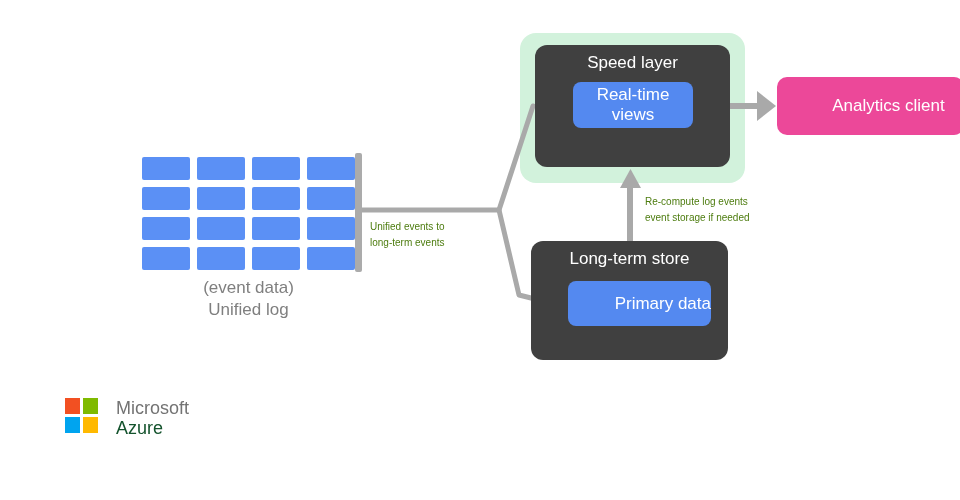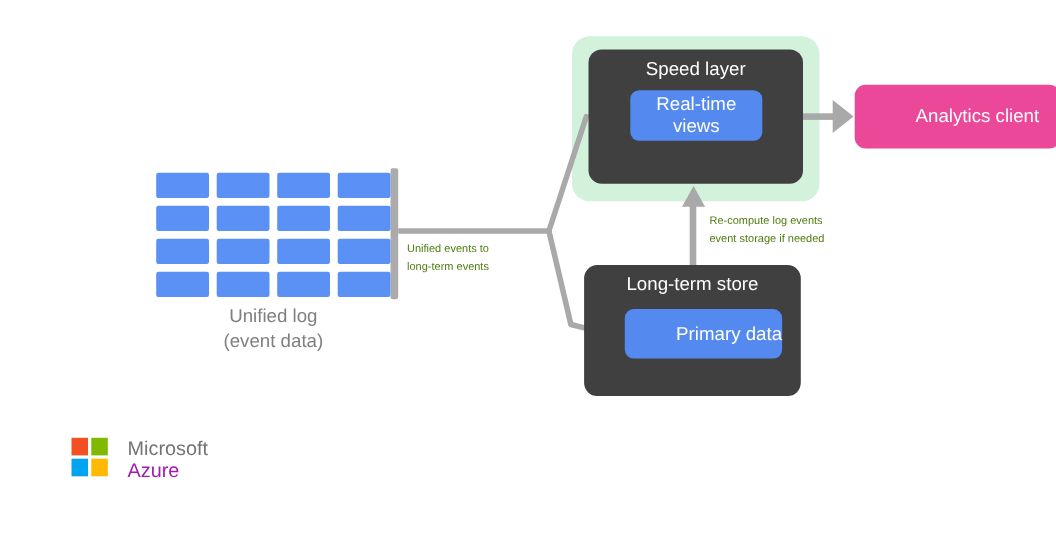--- a/index.html
+++ b/index.html
@@ -128,21 +128,21 @@
   .sq-red    { background: #F25022; }
   .sq-green  { background: #7FBA00; }
   .sq-blue   { background: #00A4EF; }
   .sq-yellow { background: #FFB900; }
   .brand-text {
     margin-left: 18px;
     font-size: 18px;
     line-height: 20px;
   }
   .brand-name    { color: #737373; }
-  .brand-product { color: #a21caf; }
+  .brand-product { color: #14532d; }
 </style>
 </head>
 <body>
 
 <div class="canvas">
 
   <div class="green-halo"></div>
 
   <svg class="lines-layer" width="960" height="500" viewBox="0 0 960 500">
 
@@ -177,22 +177,22 @@
       <div class="cell"></div>
       <div class="cell"></div>
       <div class="cell"></div>
       <div class="cell"></div>
       <div class="cell"></div>
       <div class="cell"></div>
       <div class="cell"></div>
       <div class="cell"></div>
     </div>
   <div class="log-caption">
+    <div>(event data)</div>
     <div>Unified log</div>
-    <div>(event data)</div>
   </div>
 
   <div class="note note-mirror">
     <div>Unified events to</div>
     <div>long-term events</div>
   </div>
 
   <div class="note note-recompute">
     <div>Re-compute log events</div>
     <div>event storage if needed</div>

